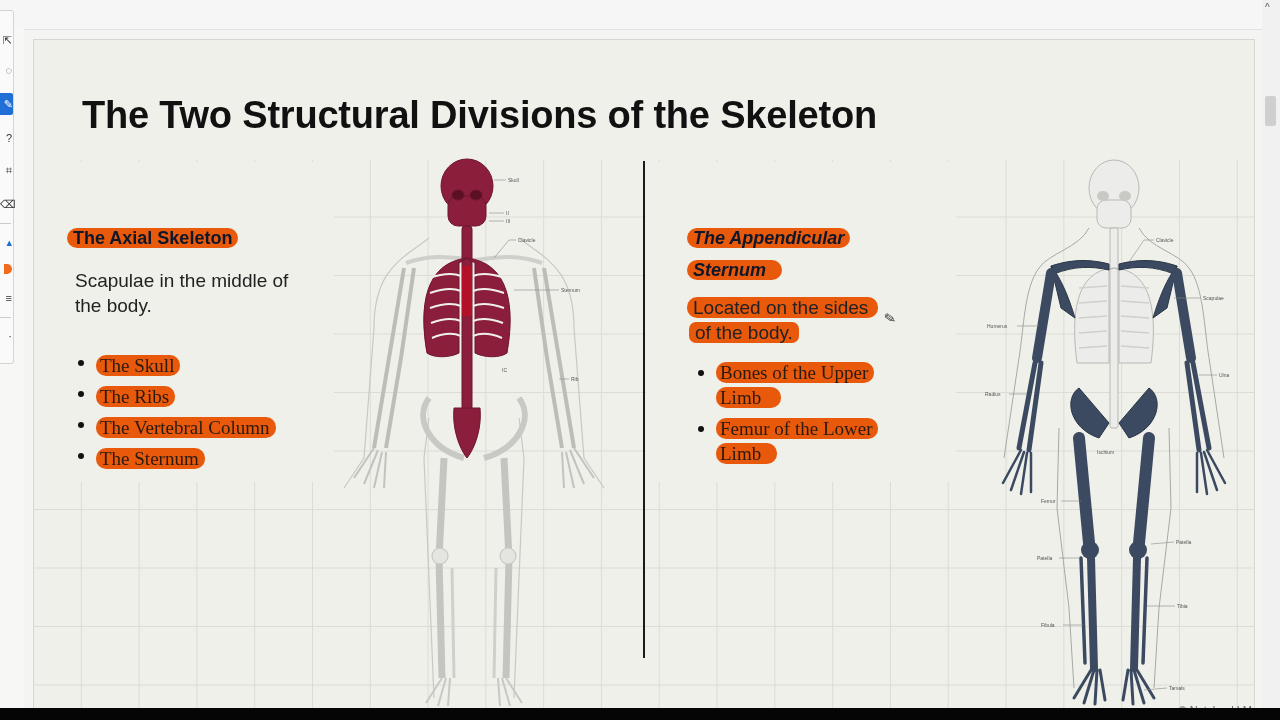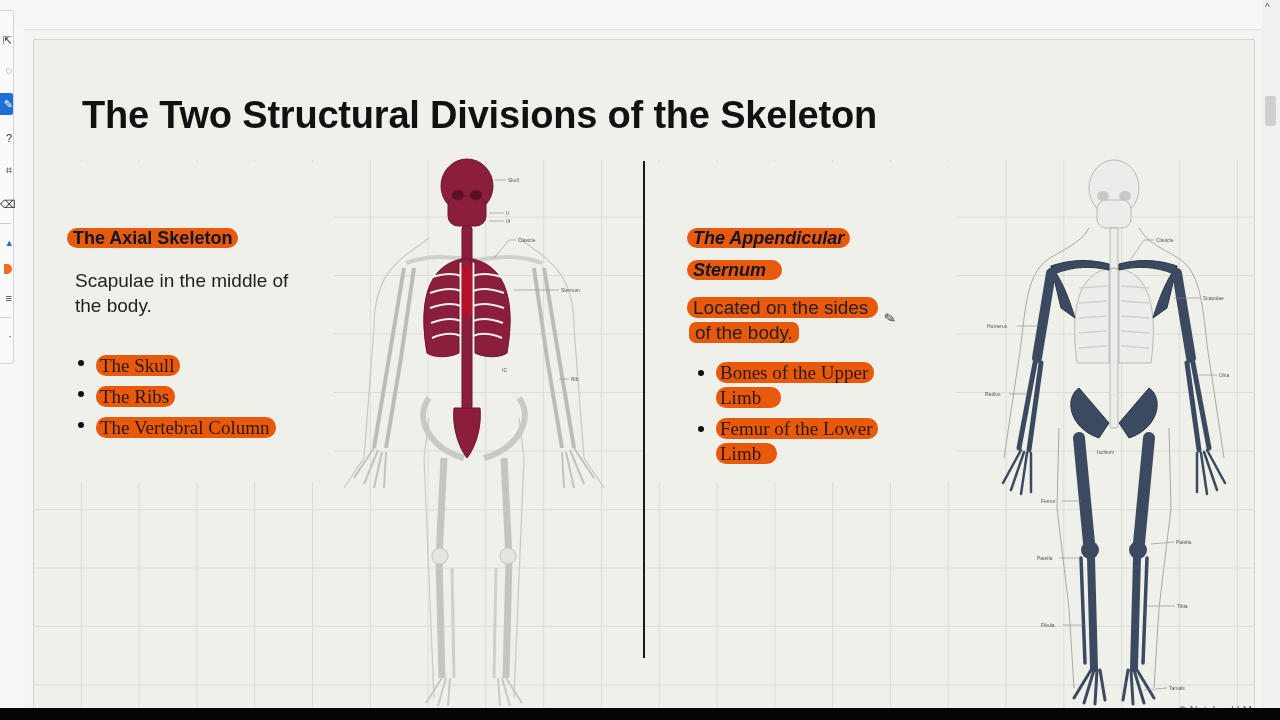--- a/index.html
+++ b/index.html
@@ -81,20 +81,21 @@
 
   <div class="text-band-left"></div>
   <div class="h2" style="left:41px; top:182px;">
     <span class="hl">The Axial Skeleton</span>
   </div>
   <div class="desc" style="left:41px; top:228px; width:240px;">Scapulae in the middle of the body.</div>
   <ul class="bullets" style="left:40px; top:310px; line-height:31px;">
     <li><span class="hl">The Skull</span></li>
     <li><span class="hl">The Ribs</span></li>
     <li><span class="hl">The Vertebral Column</span></li>
+    <li><span class="hl">The Sternum</span></li>
   </ul>
 
   <svg class="skeleton" style="left:300px; top:118px;" width="280" height="550" viewBox="0 0 280 550">
     <g fill="none" stroke="#c8c8c4" stroke-width="1.2">
 
       <path d="M95 80 C70 100, 40 110, 40 170 L30 300 L10 330 M185 80 C210 100, 240 110, 240 170 L250 300 L270 330"></path>
       <path d="M95 260 L90 300 L95 420 L100 540 M185 260 L190 300 L185 420 L180 540"></path>
 
       <path d="M70 110 L55 200 L40 290 M80 110 L67 200 L52 290" stroke="#bdbdb8" stroke-width="4"></path>
       <path d="M210 110 L225 200 L240 290 M200 110 L213 200 L228 290" stroke="#bdbdb8" stroke-width="4"></path>

